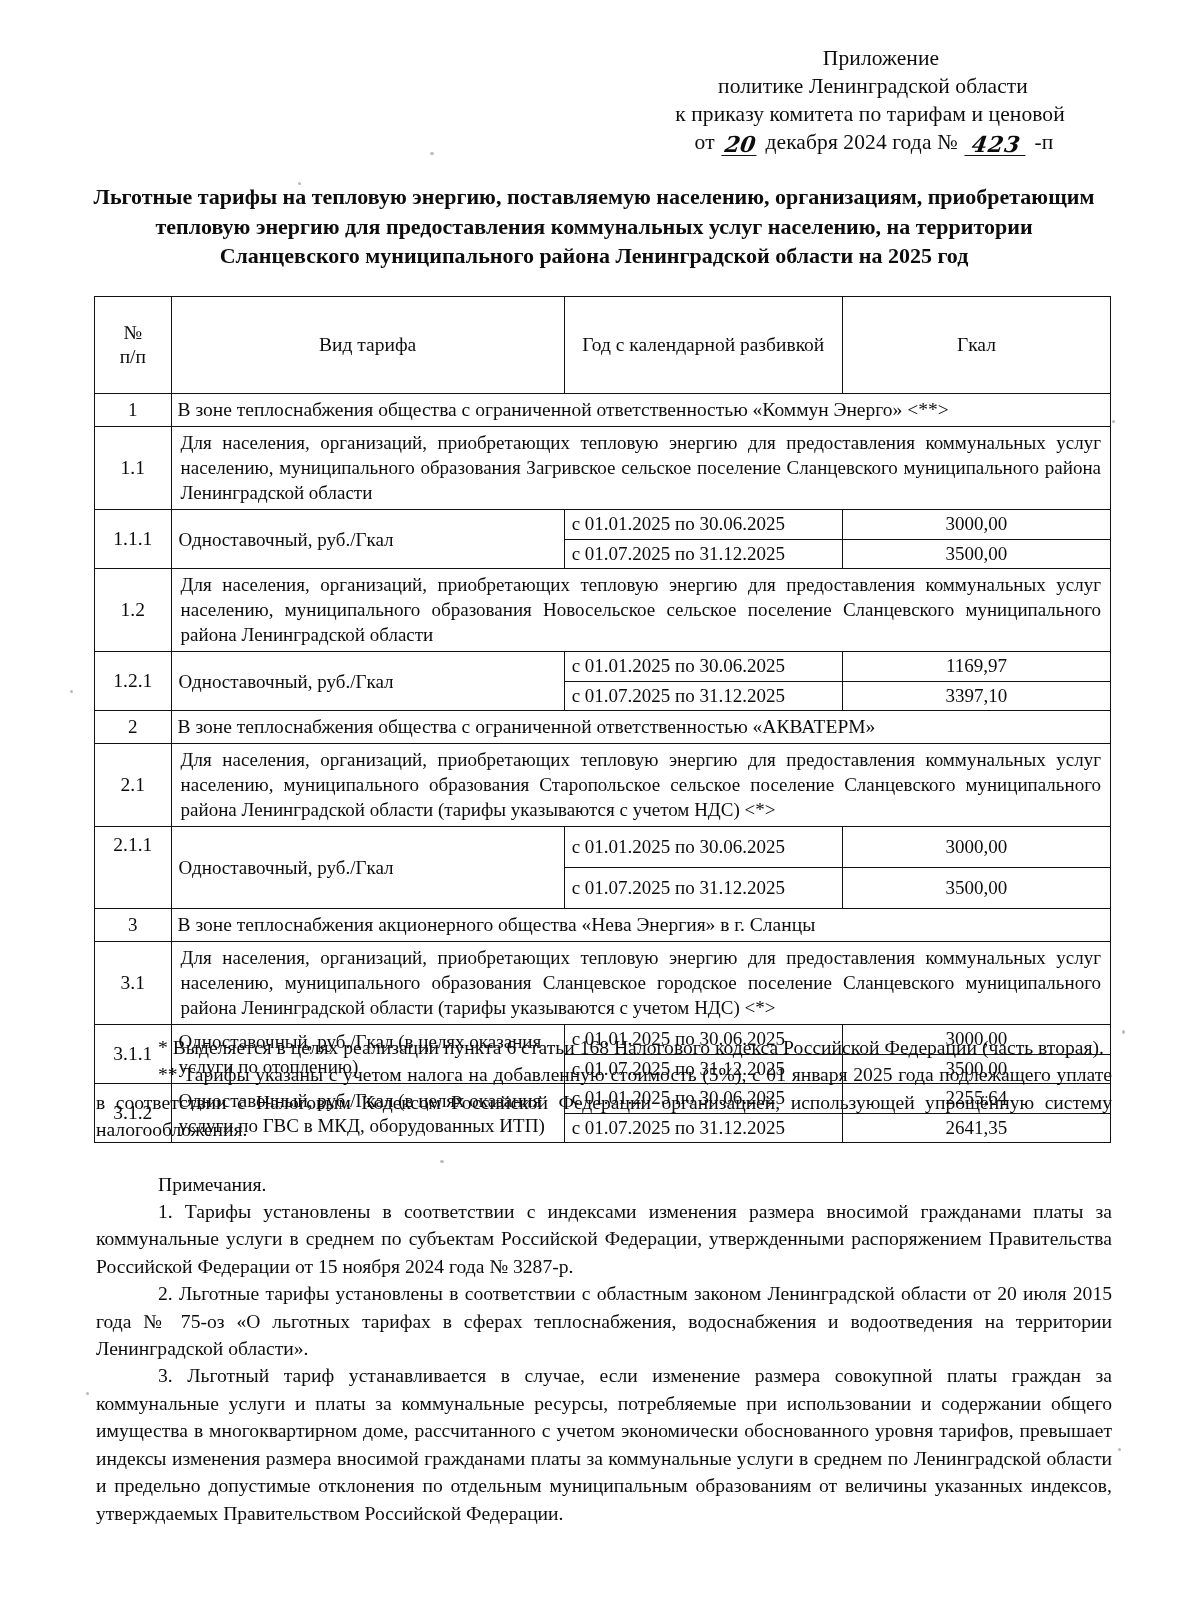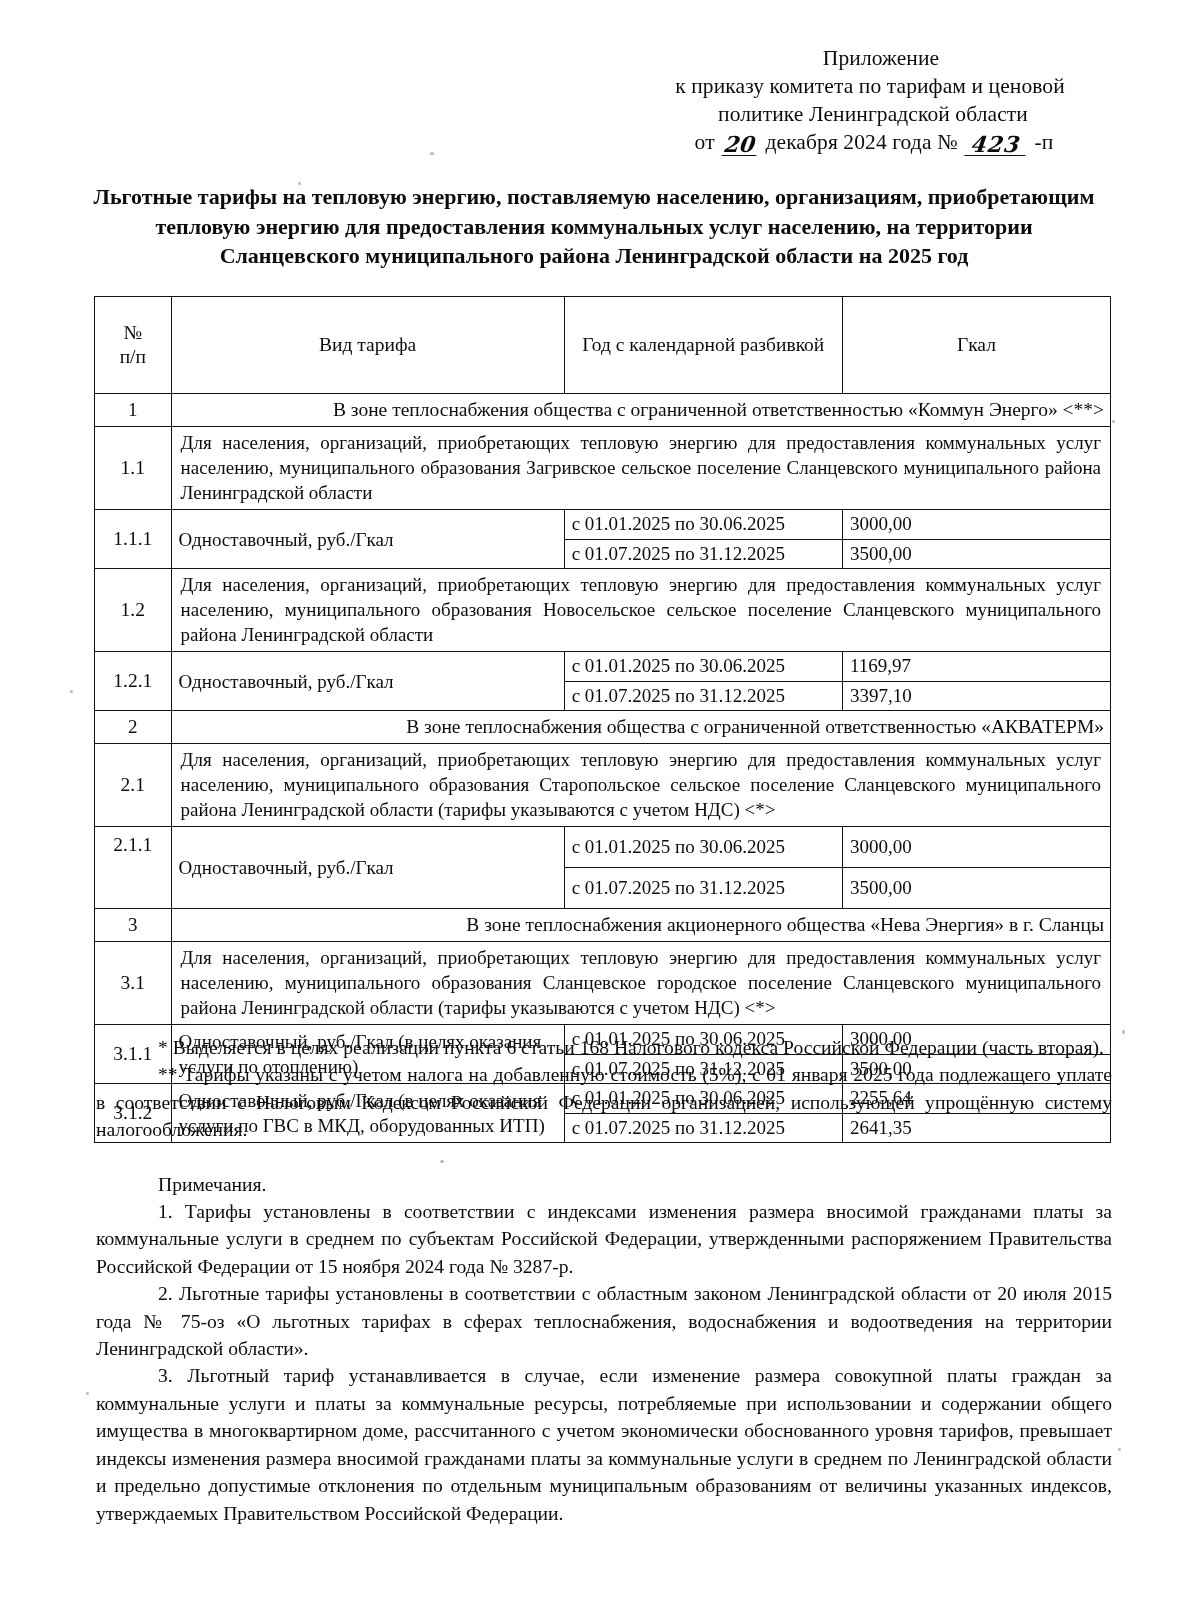--- a/index.html
+++ b/index.html
@@ -95,39 +95,39 @@
     text-align: center;
     height: 92px;
     font-size: 19.5px;
   }
   .c-num   { width: 76px;  text-align: center; }
   .c-type  { width: 390px; text-align: left;   }
   .c-per   { width: 276px; text-align: left; padding-left: 14px !important; }
   .c-water { width: 266px; text-align: center; }
 
   td.sec-head {
-    text-align: right;
+    text-align: left;
     font-weight: 700;
     font-size: 19.5px;
     height: 30px;
     padding: 1px 6px !important;
   }
   td.sec-num {
     text-align: center;
     font-weight: 700;
   }
   td.desc {
     text-align: justify;
     text-align-last: left;
     font-size: 19px;
     line-height: 25px;
     padding: 3px 9px 4px 9px !important;
   }
   td.rownum { text-align: center; font-size: 19.5px; }
-  td.val { }
+  td.val { text-align: center; }
   td.period { white-space: nowrap; }
   td.typecell { line-height: 25px; }
 
   
   .notes {
     position: absolute;
     top: 1034px;
     left: 96px;
     width: 1016px;
     font-size: 19.6px;
@@ -147,22 +147,22 @@
     pointer-events: none;
   }
 </style>
 </head>
 <body>
 
 <div class="page">
 
   <div class="doc-header">
     <div class="line l1">Приложение</div>
+    <div class="line l3">политике Ленинградской области</div>
     <div class="line l2">к приказу комитета по тарифам и ценовой</div>
-    <div class="line l3">политике Ленинградской области</div>
     <div class="line l4">
       <span>от</span>
       <span class="hand">20</span>
       <span>декабря 2024 года №</span>
       <span class="hand num">423</span>
       <span>-п</span>
     </div>
   </div>
 
   <div class="doc-title">Льготные тарифы на тепловую энергию, поставляемую населению, организациям, приобретающим тепловую энергию для предоставления коммунальных услуг населению, на территории Сланцевского муниципального района Ленинградской области на 2025 год</div>

